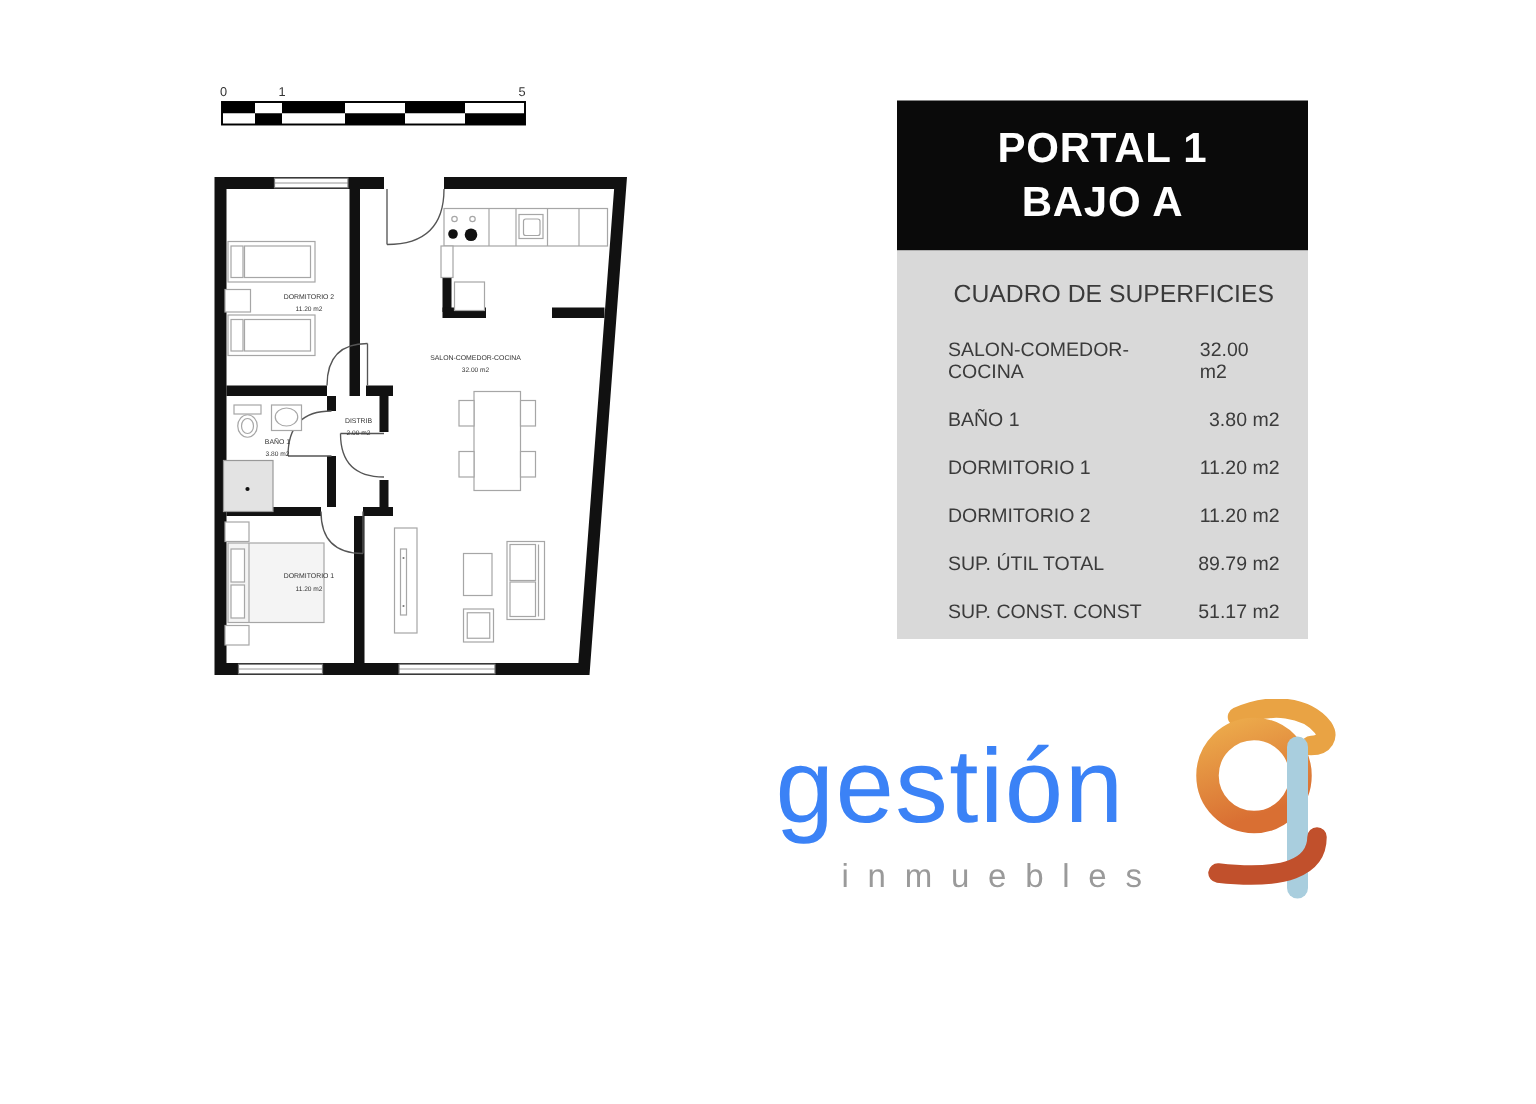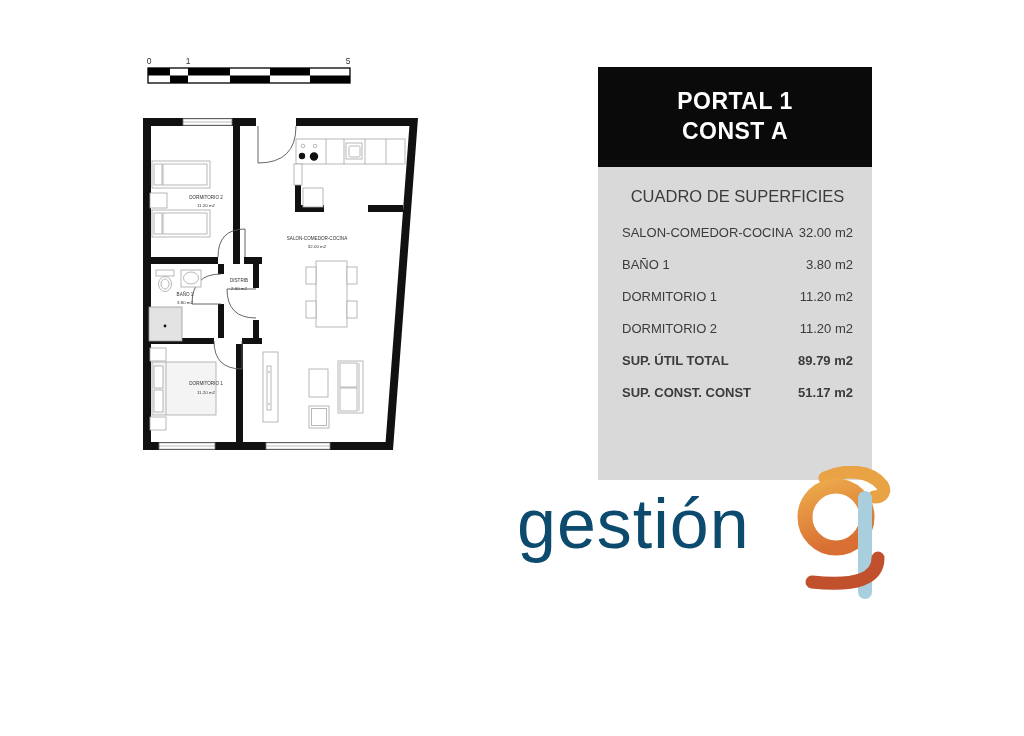--- a/index.html
+++ b/index.html
@@ -9,30 +9,30 @@
 
   
   .scalebar{position:absolute;left:140px;top:48px;width:220px;height:40px;}
 
   
   .floorplan{position:absolute;left:130px;top:106px;width:300px;height:354px;}
 
   
   .panel{position:absolute;left:598px;top:67px;width:274px;}
   .panel-header{background:#0a0a0a;color:#ffffff;height:100px;display:flex;flex-direction:column;
-                align-items:center;justify-content:center;font-weight:bold;font-size:23px;
+                align-items:center;justify-content:center;font-weight:bold;font-size:28px;
                 line-height:1.3;letter-spacing:.5px;}
-  .panel-body{background:#d9d9d9;height:313px;padding:18px 19px 0 24px;box-sizing:border-box;}
+  .panel-body{background:#d9d9d9;height:259px;padding:18px 19px 0 34px;box-sizing:border-box;}
   .panel-title{text-align:center;font-size:16.5px;color:#3b3b3b;margin:2px 0 19px 0;}
   .srow{display:flex;justify-content:space-between;font-size:13px;color:#3b3b3b;margin-bottom:17px;}
-  .srow.total{margin-top:2px;font-weight:bold;}
+  .srow.total{margin-top:2px;}
 
   
   .brand{position:absolute;left:517px;top:484px;font-size:70px;font-weight:300;
-         color:#0c4a6e;letter-spacing:1px;text-align:right;}
+         color:#3b82f6;letter-spacing:1px;text-align:right;}
   .tagline{position:absolute;left:561px;top:571px;font-size:22px;font-weight:300;
            letter-spacing:12.5px;color:#9a9a9a;}
   .monogram{position:absolute;left:795px;top:466px;width:100px;height:145px;}
 </style>
 </head>
 <body>
 
 <div class="page">
 
   <svg class="scalebar" viewBox="140 48 220 40">
@@ -209,21 +209,21 @@
       <g>
         <text x="206" y="385" font-size="4.6">DORMITORIO 1</text>
         <text x="206" y="394" font-size="4.4">11.20 m2</text>
       </g>
     </g>
   </svg>
 
   <div class="panel">
     <div class="panel-header">
       <div>PORTAL 1</div>
-      <div>CONST A</div>
+      <div>BAJO A</div>
     </div>
     <div class="panel-body">
       <div class="panel-title">CUADRO DE SUPERFICIES</div>
       <div class="srow">
         <span>SALON-COMEDOR-COCINA</span>
         <span>32.00 m2</span>
       </div>
       <div class="srow">
         <span>BAÑO 1</span>
         <span>3.80 m2</span>
@@ -241,20 +241,21 @@
         <span>89.79 m2</span>
       </div>
       <div class="srow total">
         <span>SUP. CONST. CONST</span>
         <span>51.17 m2</span>
       </div>
     </div>
   </div>
 
   <div class="brand">gestión</div>
+  <div class="tagline">inmuebles</div>
   <svg class="monogram" viewBox="0 0 100 145">
     <defs>
       <linearGradient id="gring" x1="0" y1="0" x2="0.35" y2="1">
         <stop offset="0" stop-color="#ecaa4b"></stop>
           <stop offset="1" stop-color="#d96f33"></stop>
       </linearGradient>
     </defs>
     <path d="M 30 12 C 52 2 76 5 87 19 C 91 25 88 31 79 31" stroke="#e9a344" stroke-width="13" fill="none" stroke-linecap="round"></path>
     <circle cx="41" cy="51" r="31" stroke="url(#gring)" stroke-width="15" fill="none"></circle>
     <path d="M 70 32 C 70 60 70 95 70 126" stroke="#a9cede" stroke-width="14" fill="none" stroke-linecap="round"></path>

